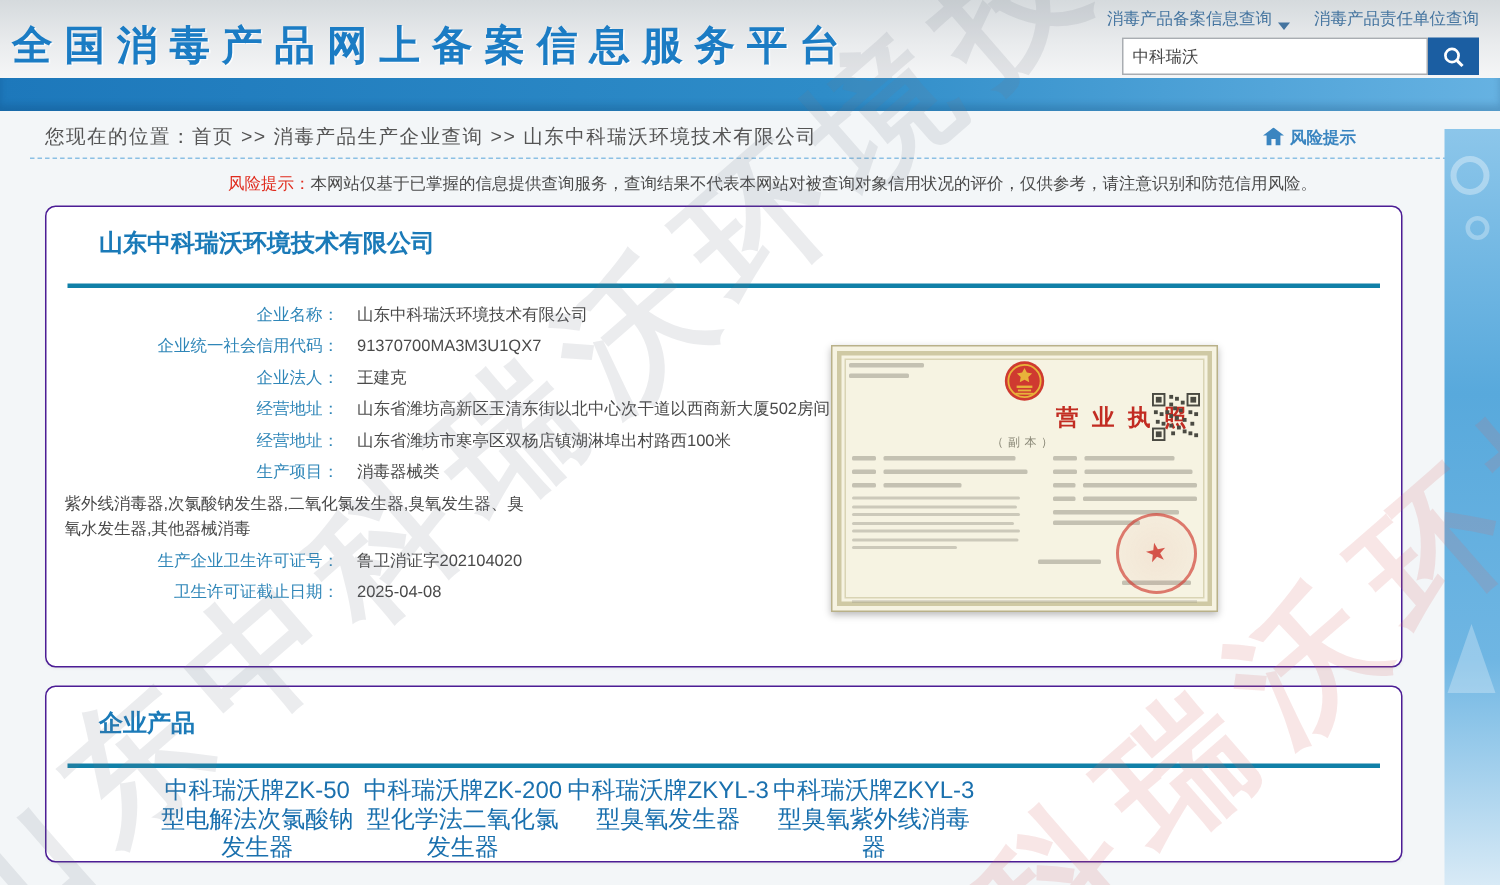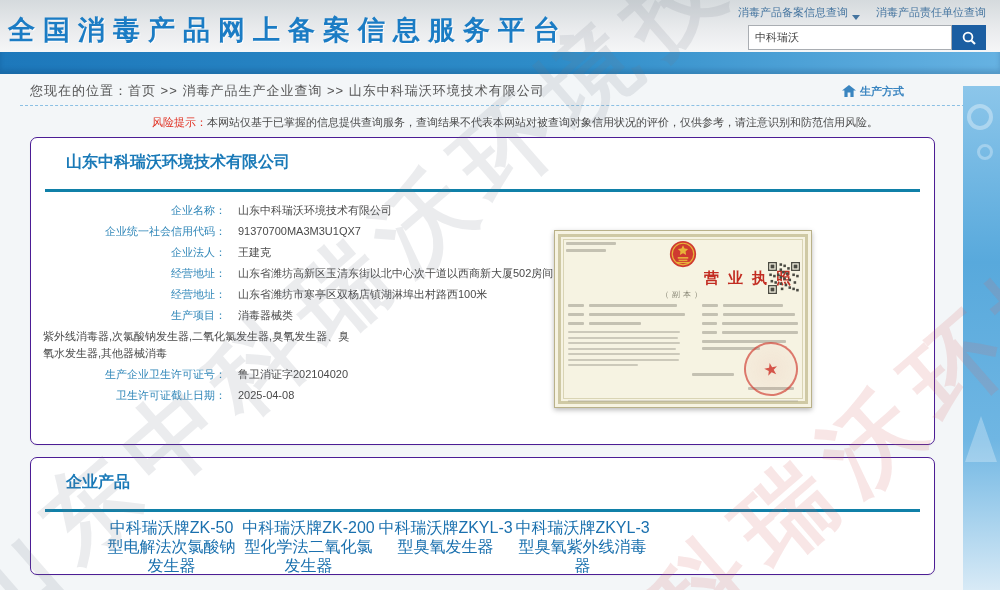--- a/index.html
+++ b/index.html
@@ -104,21 +104,21 @@
     </div>
   </header>
   <div class="navbar"></div>
 
   <div class="crumb-row">
     <div class="breadcrumb">您现在的位置：首页 &gt;&gt; 消毒产品生产企业查询 &gt;&gt; 山东中科瑞沃环境技术有限公司</div>
     <a class="back-home">
       <svg width="14" height="12" viewBox="0 0 14 12">
           <path d="M7 0 L14 5.4 H11.6 V12 H8.4 V7.6 H5.6 V12 H2.4 V5.4 H0 Z" fill="#3a85c0"></path>
         </svg>
-      <span>生产方式</span>
+      <span>风险提示</span>
     </a>
   </div>
   <div class="dashed"></div>
 
   <p class="risk"><span class="risk-label">风险提示：</span><span>本网站仅基于已掌握的信息提供查询服务，查询结果不代表本网站对被查询对象信用状况的评价，仅供参考，请注意识别和防范信用风险。</span></p>
 
   <section class="panel company-panel">
     <h2 class="panel-title">山东中科瑞沃环境技术有限公司</h2>
     <div class="teal-line"></div>
 

